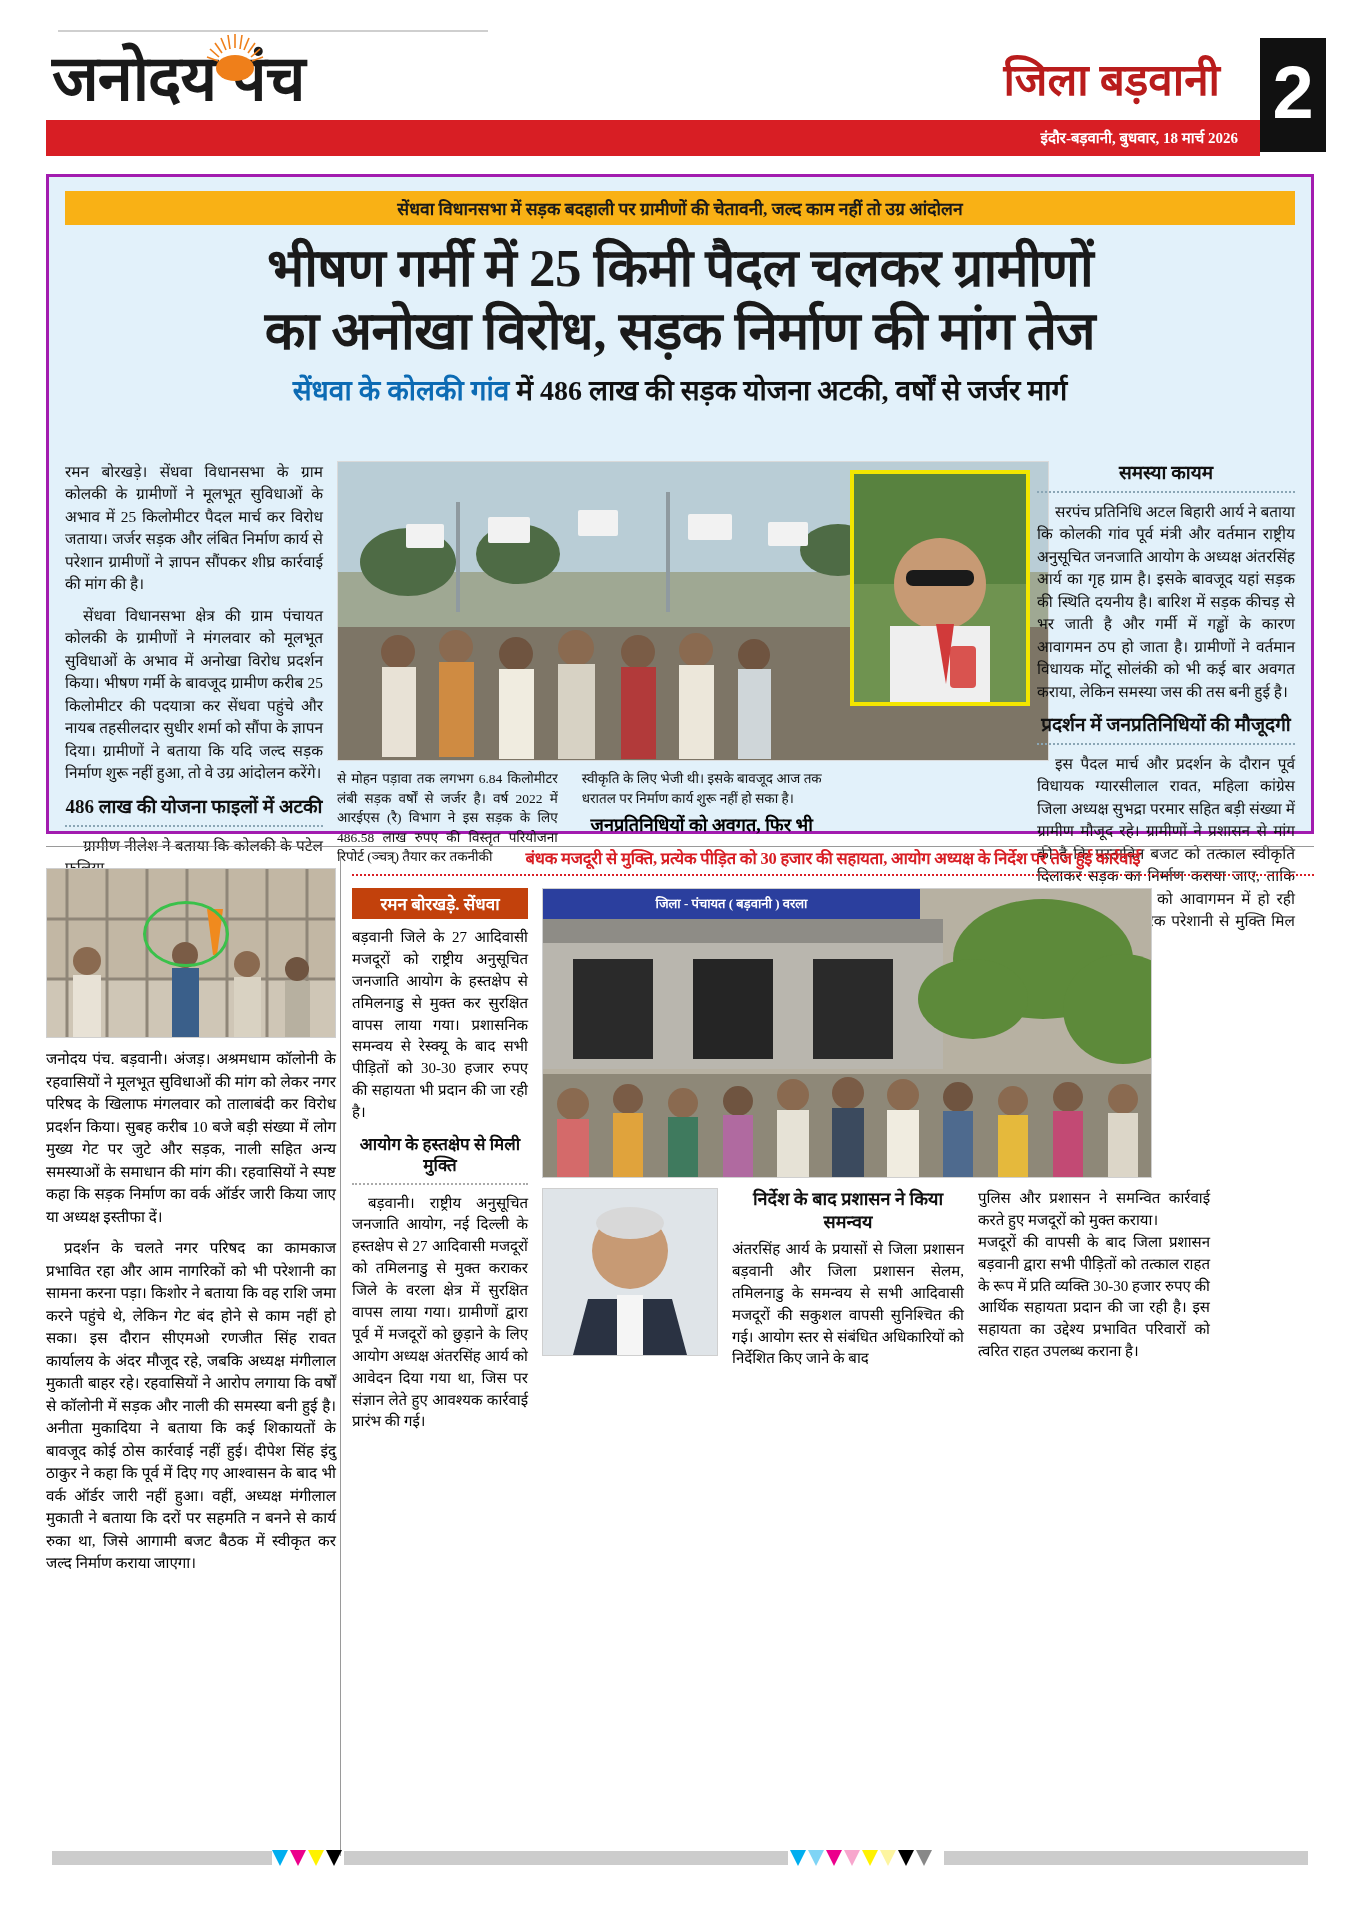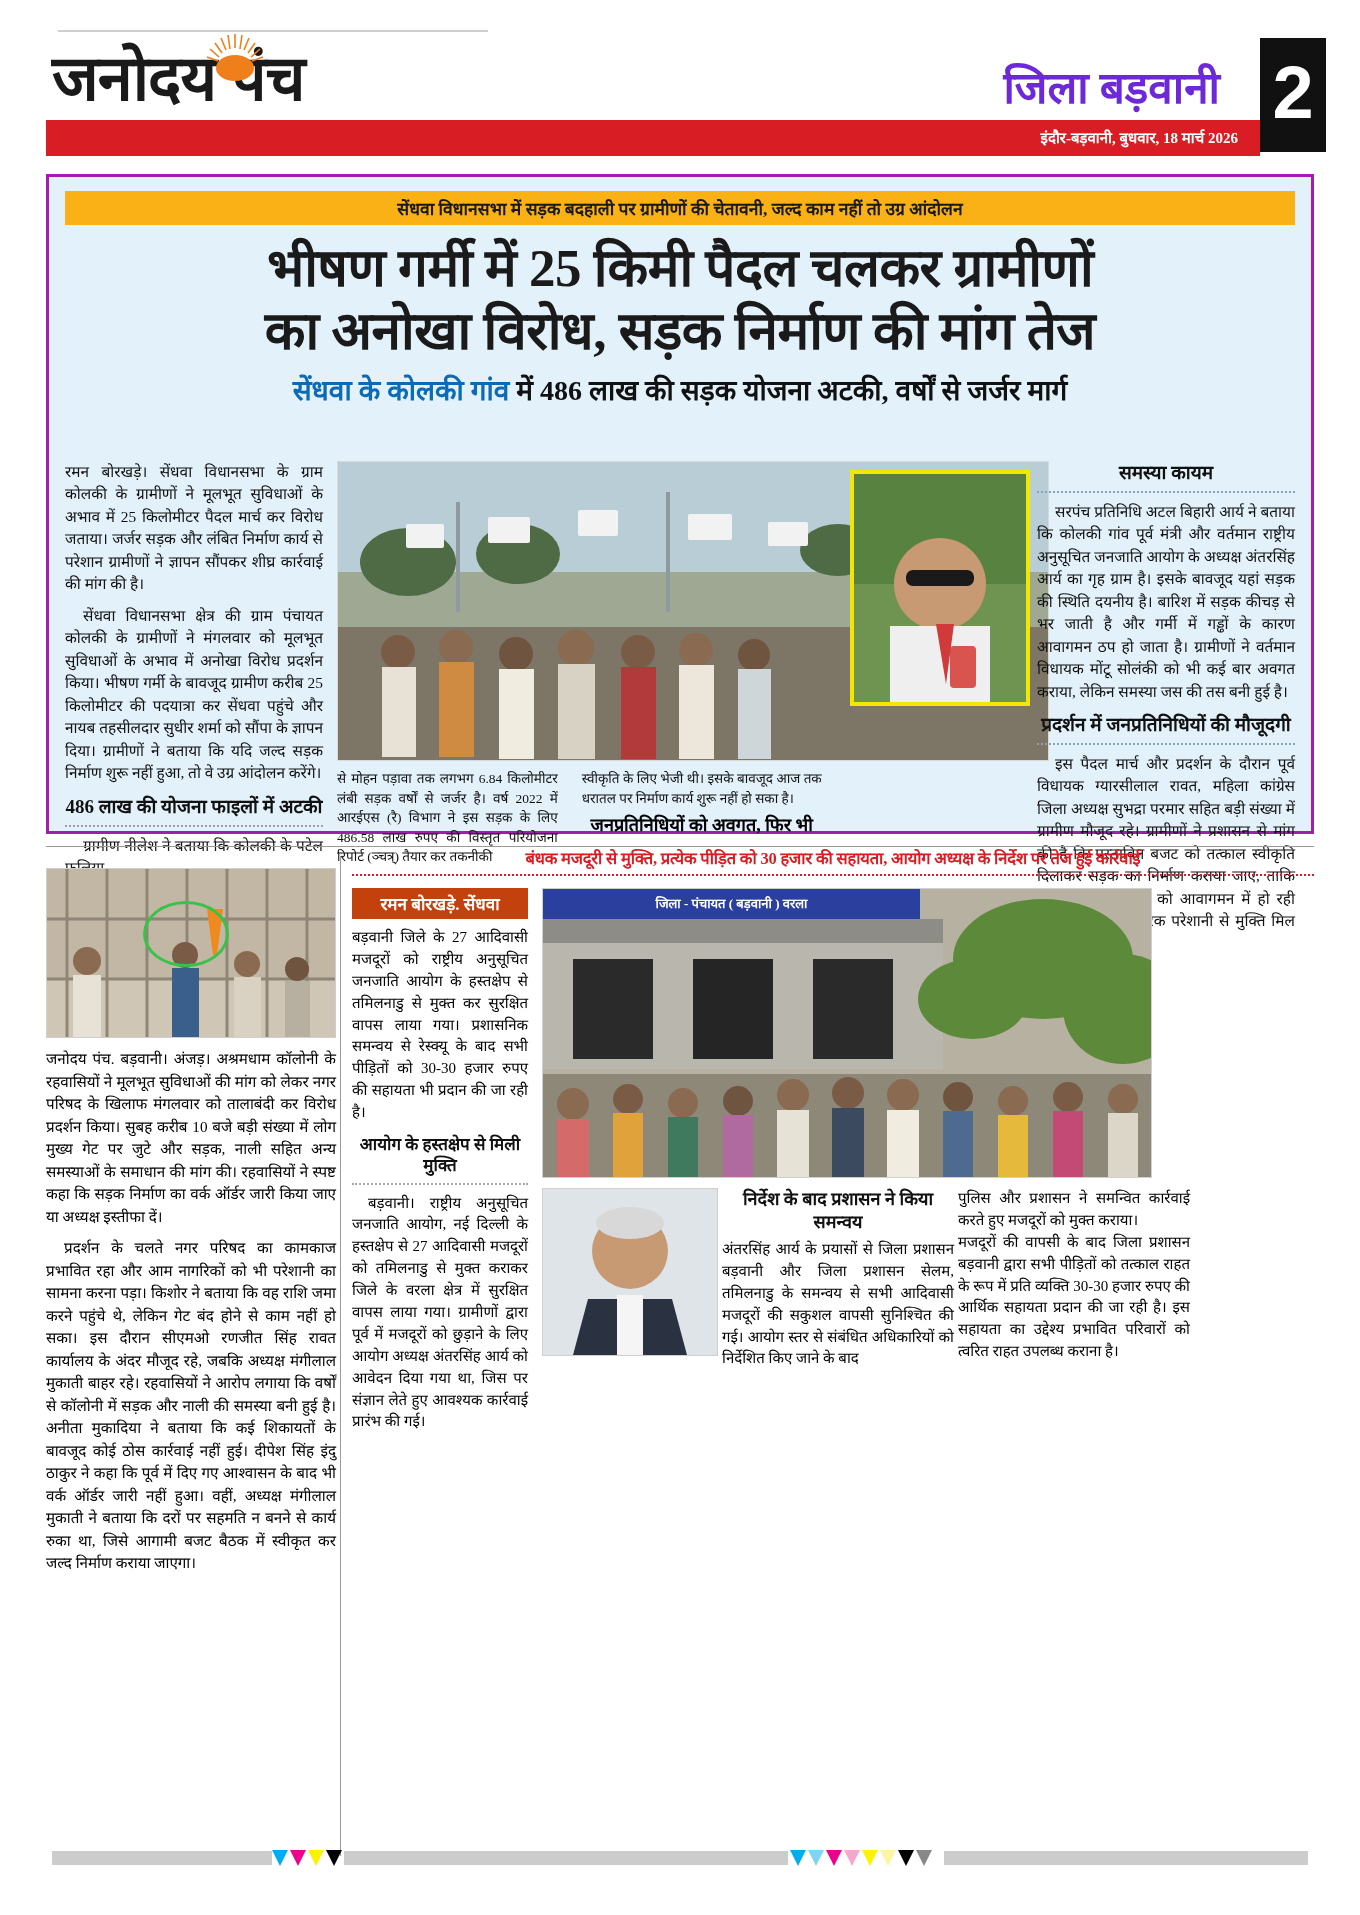--- a/index.html
+++ b/index.html
@@ -16,22 +16,22 @@
   .mast-rule { position: absolute; left: 58px; top: 30px; width: 430px; height: 2px; background: #cfcfcf; }
   .logo-wrap { position: absolute; left: 52px; top: 36px; width: 440px; height: 86px; }
   .logo-text {
     font-family: "Liberation Serif", serif;
     font-size: 63px; font-weight: bold; color: #1a1a1a;
     letter-spacing: -1px; line-height: 86px; white-space: nowrap;
   }
   .sun-icon { position: absolute; left: 148px; top: -4px; width: 70px; height: 52px; }
 
   .district-name {
-    position: absolute; right: 140px; top: 56px;
-    font-size: 44px; font-weight: bold; color: #6d28d9;
+    position: absolute; right: 140px; top: 48px;
+    font-size: 44px; font-weight: bold; color: #b91c1c;
     font-family: "Liberation Serif", serif; letter-spacing: 0px;
   }
   .page-num-box {
     position: absolute; right: 34px; top: 38px;
     width: 66px; height: 114px; background: #111; color: #fff;
     font-size: 74px; font-weight: bold; text-align: center; line-height: 110px;
     font-family: "Liberation Sans", sans-serif;
   }
   .red-strip {
     position: absolute; left: 46px; top: 120px; right: 100px; height: 36px;
@@ -146,21 +146,21 @@
     position: absolute; left: 0; top: 0; width: 62%; height: 30px; background: #2b3f9e;
     color: #fff; font-size: 13px; font-weight: bold; text-align: center; line-height: 30px;
   }
   .portrait {
     width: 176px; height: 168px; position: relative; overflow: hidden; border: 1px solid #cfcfcf;
     background: linear-gradient(180deg,#dfe4e8 0%,#cfd6da 40%,#2a3242 100%);
   }
   .rs-text { font-size: 15px; line-height: 1.46; text-align: justify; }
   .rs-text p { margin-bottom: 8px; text-indent: 16px; }
   .rs-text p.lead { text-indent: 0; }
-  .cc-3 { display: flex; gap: 4px; }
+  .cc-3 { display: flex; gap: 14px; }
   .cc-3 > div { width: 240px; font-size: 14.6px; line-height: 1.45; text-align: justify; }
 
   
   .footer { position: absolute; left: 0; bottom: 48px; width: 1360px; height: 16px; }
   .fbar { position: absolute; height: 14px; background: #cccccc; top: 0; }
   .regmarks { position: absolute; top: -1px; display: flex; gap: 2px; }
   .tri {
     width: 0; height: 0; border-left: 8px solid transparent; border-right: 8px solid transparent;
     border-top: 16px solid #000;
   }

